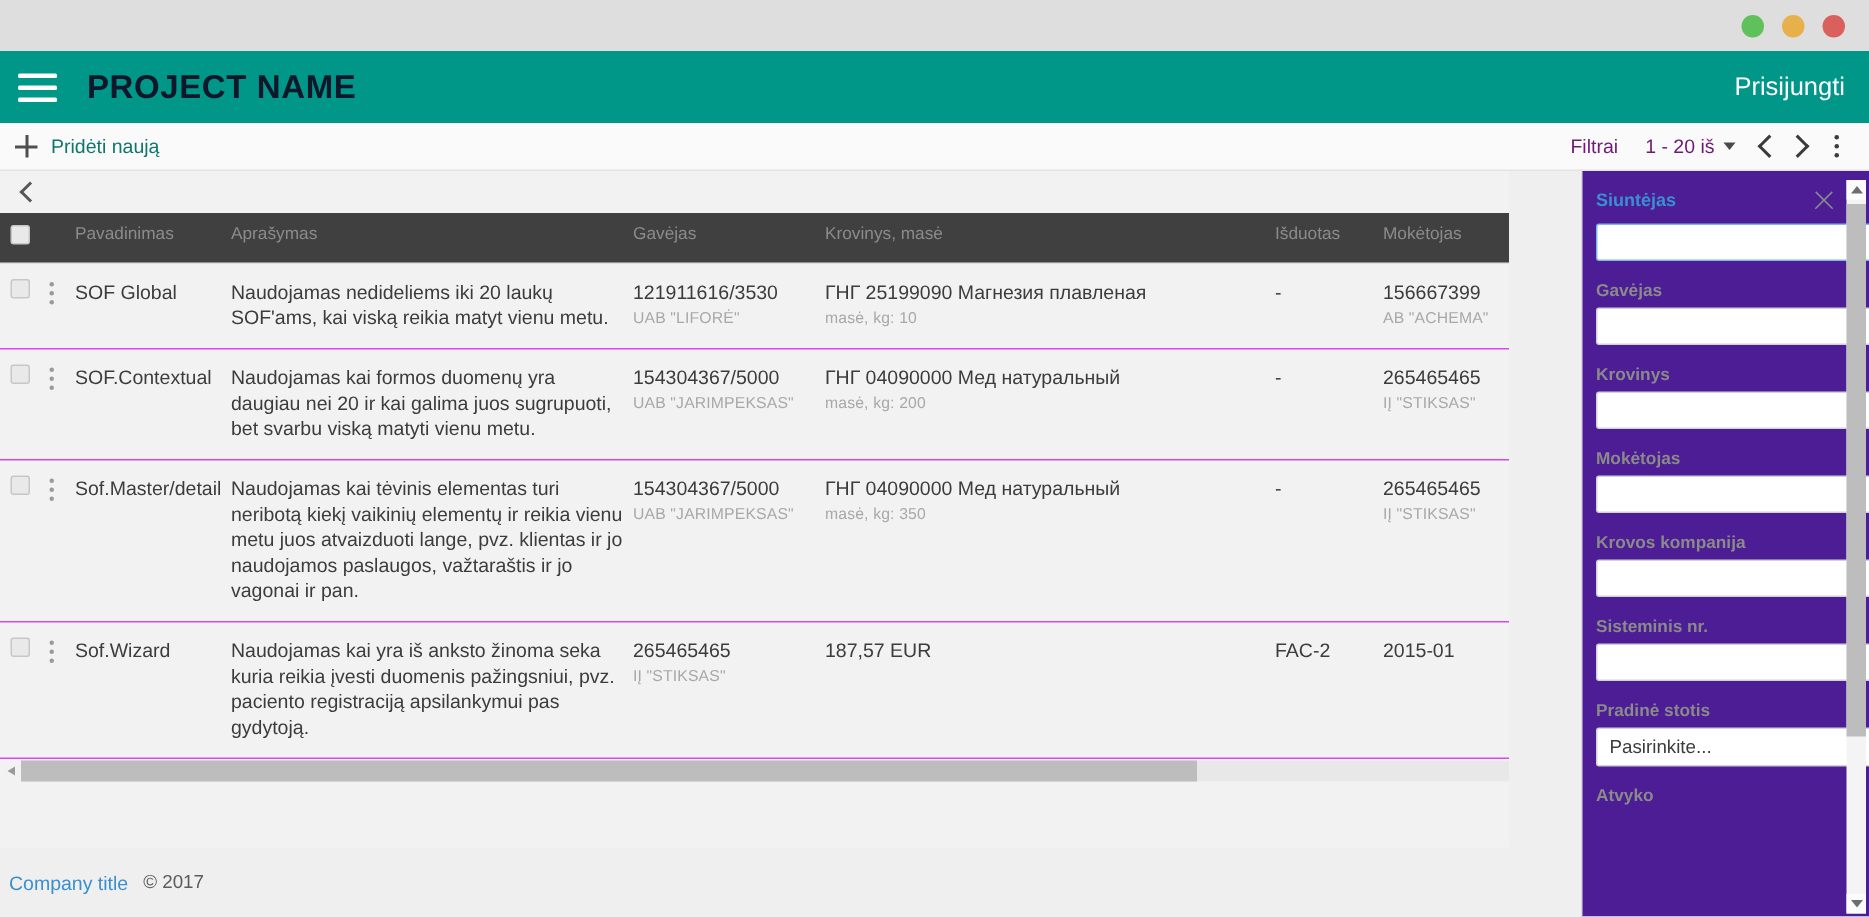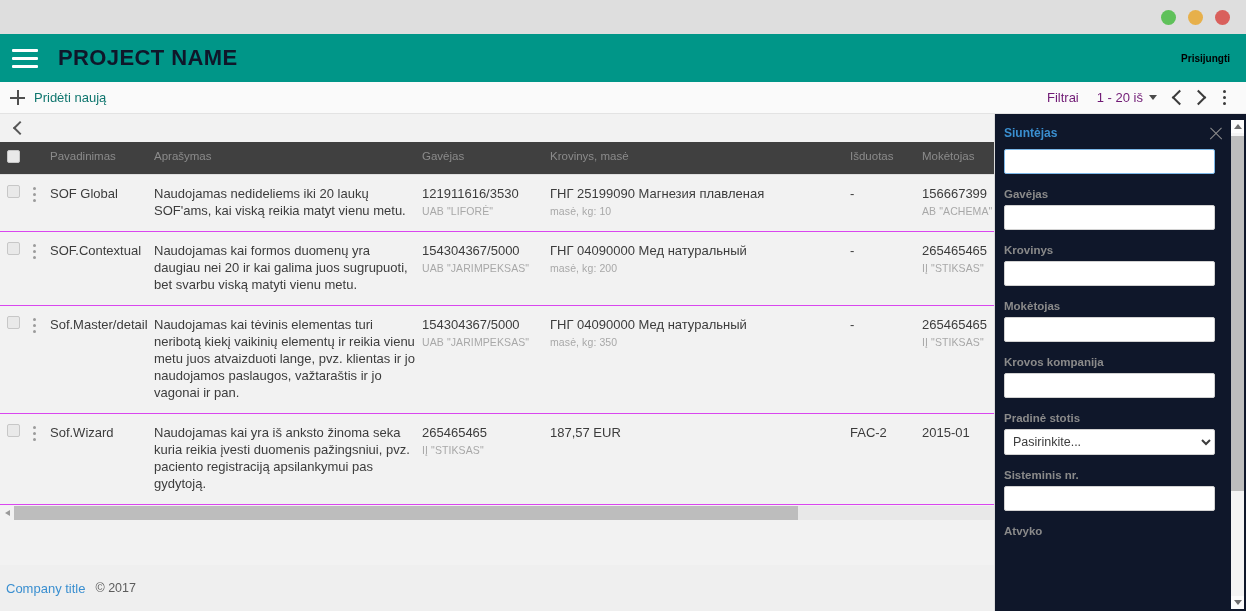--- a/index.html
+++ b/index.html
@@ -35,21 +35,21 @@
     width: 30px; height: 30px;
     display: flex; flex-direction: column; justify-content: center;
     gap: 5px; padding: 0 2px; margin-right: 18px; cursor: pointer;
   }
   .hamburger span { display: block; height: 3px; background: #fff; border-radius: 1px; }
   .app-title {
     font-size: 22px; font-weight: bold; letter-spacing: .4px;
     color: #0f172a;
   }
   .appbar-spacer { flex: 1; }
-  .login-link { font-size: 10px; color: #000000; cursor: pointer; font-weight: bold; }
+  .login-link { font-size: 17px; color: #ffffff; cursor: pointer; }
 
   
   .toolbar {
     height: 32px; width: 100%;
     background: #fafafa;
     border-bottom: 1px solid #e3e3e3;
     display: flex; align-items: center;
     padding: 0 12px 0 10px;
     color: #4a4a4a;
     font-size: 13px;
@@ -172,22 +172,22 @@
     display: flex; align-items: center; padding-left: 6px; gap: 10px;
     background: #efefef;
     font-size: 13px;
   }
   .company-link { color: #3a8fd0; cursor: pointer; }
   .copyright { color: #5c5c5c; font-size: 12.5px; }
 
   
   .filter-panel {
     position: absolute; right: 0; top: 0;
-    width: 252px; height: 100%;
-    background: #0f172a;
+    width: 192px; height: 100%;
+    background: #4c1d95;
     border-left: 1px solid #dcdcdc;
     display: flex; flex-direction: column;
   }
   .fp-scroll {
     flex: 1; overflow: hidden; position: relative;
     padding: 12px 20px 0 9px;
   }
   .fp-head {
     display: flex; align-items: flex-start; justify-content: space-between;
     margin-bottom: 7px;
@@ -486,32 +486,32 @@
         <label class="fld-label">Mokėtojas</label>
         <input class="fld-input" type="text" value="" style="">
       </div>
 
       <div class="fld">
         <label class="fld-label">Krovos kompanija</label>
         <input class="fld-input" type="text" value="" style="">
       </div>
 
       <div class="fld">
+        <label class="fld-label">Sisteminis nr.</label>
+        <input class="fld-input" type="text" value="" style="">
+      </div>
+
+      <div class="fld">
         <label class="fld-label">Pradinė stotis</label>
         <select class="fld-select">
           <option>Pasirinkite...</option>
         </select>
       </div>
 
       <div class="fld">
-        <label class="fld-label">Sisteminis nr.</label>
-        <input class="fld-input" type="text" value="" style="">
-      </div>
-
-      <div class="fld">
         <label class="fld-label tail">Atvyko</label>
       </div>
 
       <div class="fp-vscroll">
         <div class="v-arr up"></div>
         <div class="v-thumb"></div>
         <div class="v-arr dn"></div>
       </div>
     </div>
 

